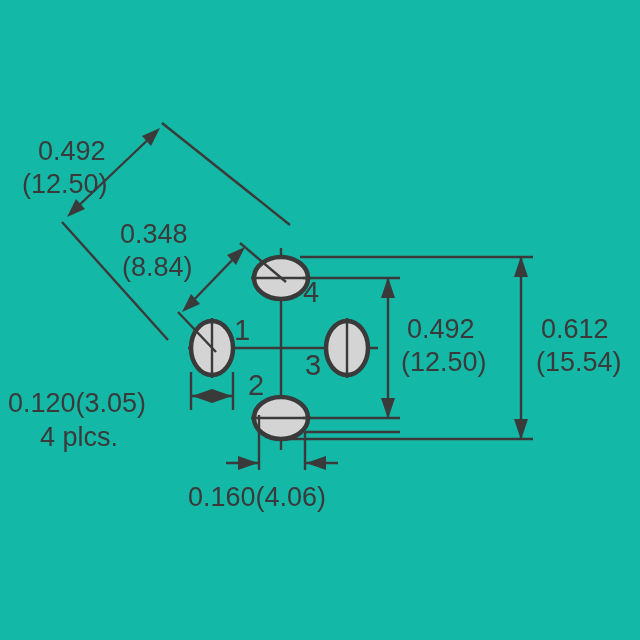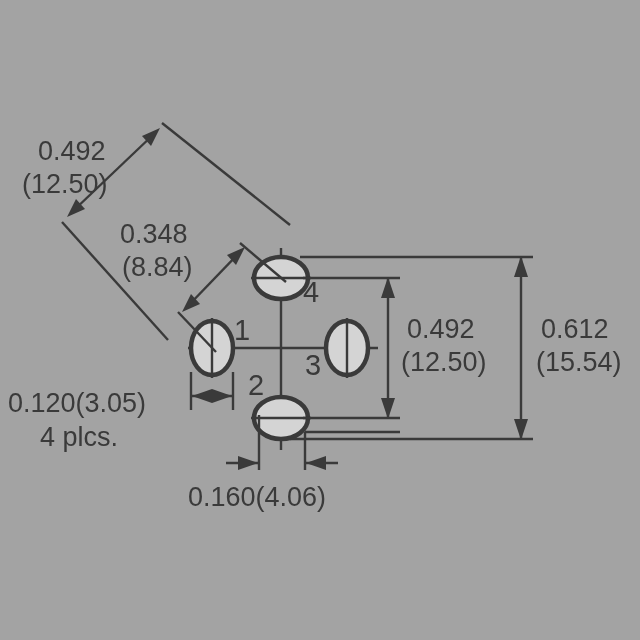--- a/index.html
+++ b/index.html
@@ -1,18 +1,18 @@
 <!DOCTYPE html>
 <html><head>
 <meta charset="utf-8">
 <style>
   html,body{margin:0;padding:0;background:#ffffff;}
   body{width:640px;height:640px;overflow:hidden;
        font-family:"Liberation Sans",sans-serif;}
-  #stage{position:relative;width:640px;height:640px;background:#a3a3a3;}
+  #stage{position:relative;width:640px;height:640px;background:#14b8a6;}
   svg{display:block;}
   .dimtext{font-family:"Liberation Sans",sans-serif;font-size:27px;fill:#3a3a3a;}
   .padnum{font-family:"Liberation Sans",sans-serif;font-size:29px;fill:#3a3a3a;}
 </style>
 </head>
 <body>
 
 <div id="stage">
   <svg width="640" height="640" viewBox="0 0 640 640">
 

